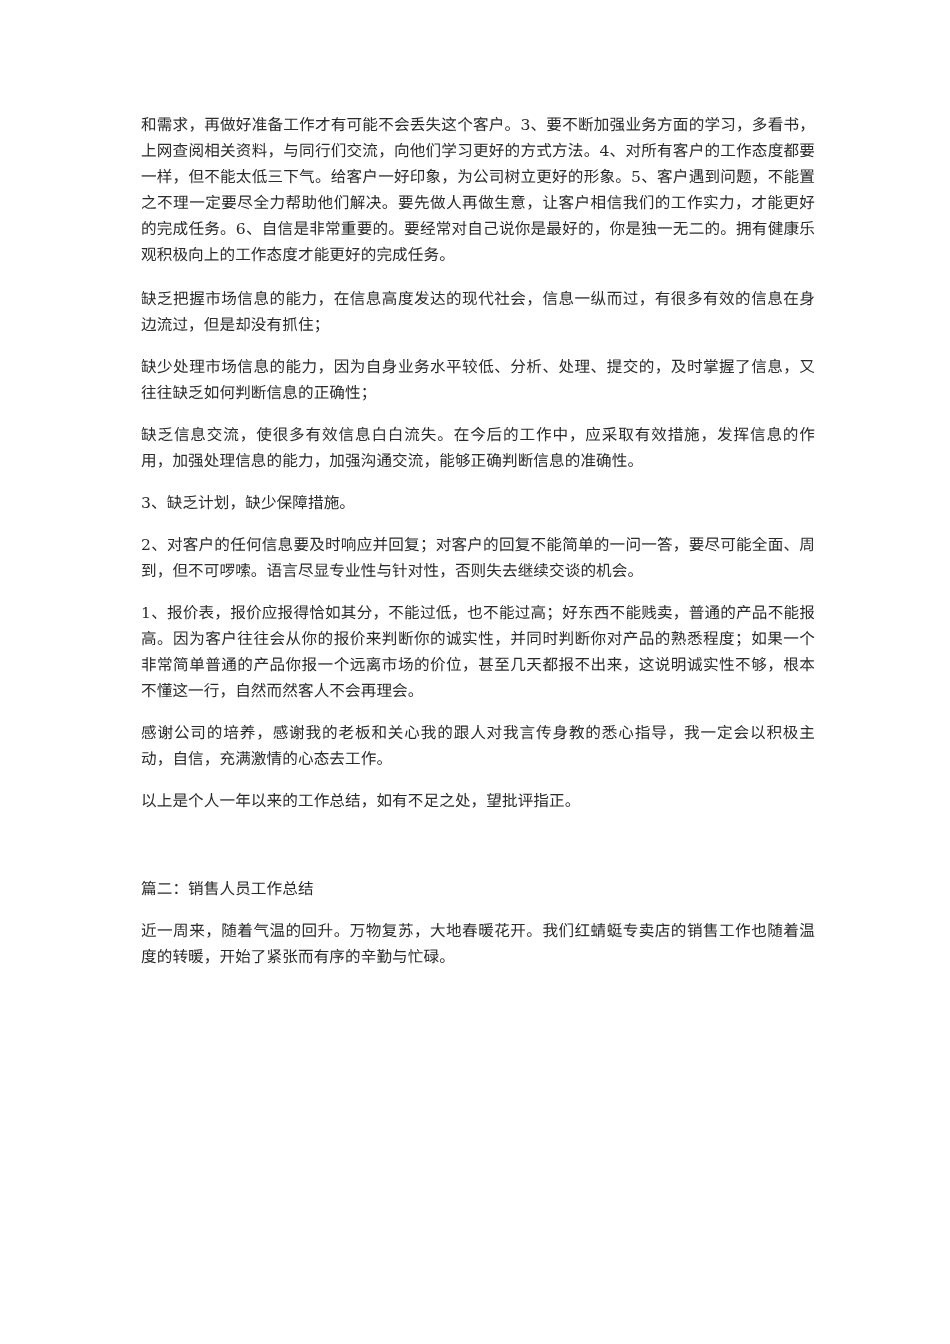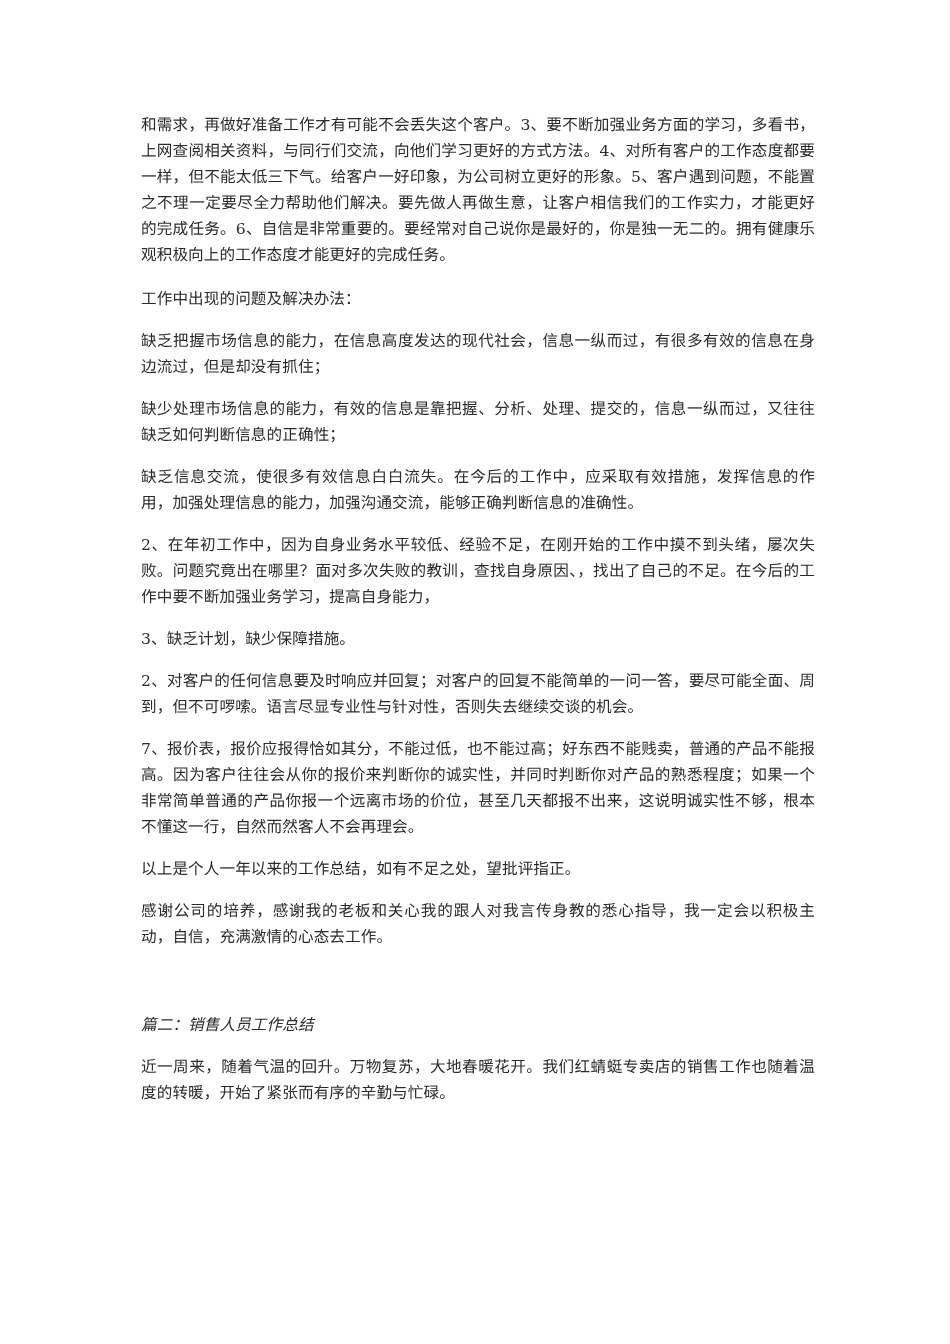--- a/index.html
+++ b/index.html
@@ -40,50 +40,47 @@
     margin-bottom: 8px;
   }
   
   p.block-lead {
     margin-bottom: 18px;
   }
   
   p.section-heading {
     margin-top: 62px;
     margin-bottom: 16px;
-    font-style: italic;
   }
 </style>
 </head>
 <body>
 
 <div class="page">
   <div class="doc-body">
 
     <p class="para block-lead">和需求，再做好准备工作才有可能不会丢失这个客户。3、要不断加强业务方面的学习，多看书，上网查阅相关资料，与同行们交流，向他们学习更好的方式方法。4、对所有客户的工作态度都要一样，但不能太低三下气。给客户一好印象，为公司树立更好的形象。5、客户遇到问题，不能置之不理一定要尽全力帮助他们解决。要先做人再做生意，让客户相信我们的工作实力，才能更好的完成任务。6、自信是非常重要的。要经常对自己说你是最好的，你是独一无二的。拥有健康乐观积极向上的工作态度才能更好的完成任务。</p>
 
-    <p class="para">工作中出现的问题及解决办法：</p>
 
 
     <p class="para">缺乏把握市场信息的能力，在信息高度发达的现代社会，信息一纵而过，有很多有效的信息在身边流过，但是却没有抓住；</p>
 
-    <p class="para">缺少处理市场信息的能力，有效的信息是靠把握、分析、处理、提交的，信息一纵而过，又往往缺乏如何判断信息的正确性；</p>
+    <p class="para">缺少处理市场信息的能力，因为自身业务水平较低、分析、处理、提交的，及时掌握了信息，又往往缺乏如何判断信息的正确性；</p>
 
     <p class="para">缺乏信息交流，使很多有效信息白白流失。在今后的工作中，应采取有效措施，发挥信息的作用，加强处理信息的能力，加强沟通交流，能够正确判断信息的准确性。</p>
 
-    <p class="para">2、在年初工作中，因为自身业务水平较低、经验不足，在刚开始的工作中摸不到头绪，屡次失败。问题究竟出在哪里？面对多次失败的教训，查找自身原因、，找出了自己的不足。在今后的工作中要不断加强业务学习，提高自身能力，</p>
 
     <p class="para">3、缺乏计划，缺少保障措施。</p>
 
     <p class="para">2、对客户的任何信息要及时响应并回复；对客户的回复不能简单的一问一答，要尽可能全面、周到，但不可啰嗦。语言尽显专业性与针对性，否则失去继续交谈的机会。</p>
 
-    <p class="para">7、报价表，报价应报得恰如其分，不能过低，也不能过高；好东西不能贱卖，普通的产品不能报高。因为客户往往会从你的报价来判断你的诚实性，并同时判断你对产品的熟悉程度；如果一个非常简单普通的产品你报一个远离市场的价位，甚至几天都报不出来，这说明诚实性不够，根本不懂这一行，自然而然客人不会再理会。</p>
+    <p class="para">1、报价表，报价应报得恰如其分，不能过低，也不能过高；好东西不能贱卖，普通的产品不能报高。因为客户往往会从你的报价来判断你的诚实性，并同时判断你对产品的熟悉程度；如果一个非常简单普通的产品你报一个远离市场的价位，甚至几天都报不出来，这说明诚实性不够，根本不懂这一行，自然而然客人不会再理会。</p>
+
+    <p class="para">感谢公司的培养，感谢我的老板和关心我的跟人对我言传身教的悉心指导，我一定会以积极主动，自信，充满激情的心态去工作。</p>
 
     <p class="para">以上是个人一年以来的工作总结，如有不足之处，望批评指正。</p>
-
-    <p class="para">感谢公司的培养，感谢我的老板和关心我的跟人对我言传身教的悉心指导，我一定会以积极主动，自信，充满激情的心态去工作。</p>
 
     <p class="para section-heading">篇二：销售人员工作总结</p>
 
     <p class="para">近一周来，随着气温的回升。万物复苏，大地春暖花开。我们红蜻蜓专卖店的销售工作也随着温度的转暖，开始了紧张而有序的辛勤与忙碌。</p>
 
   </div>
 </div>
 
 </body></html>

